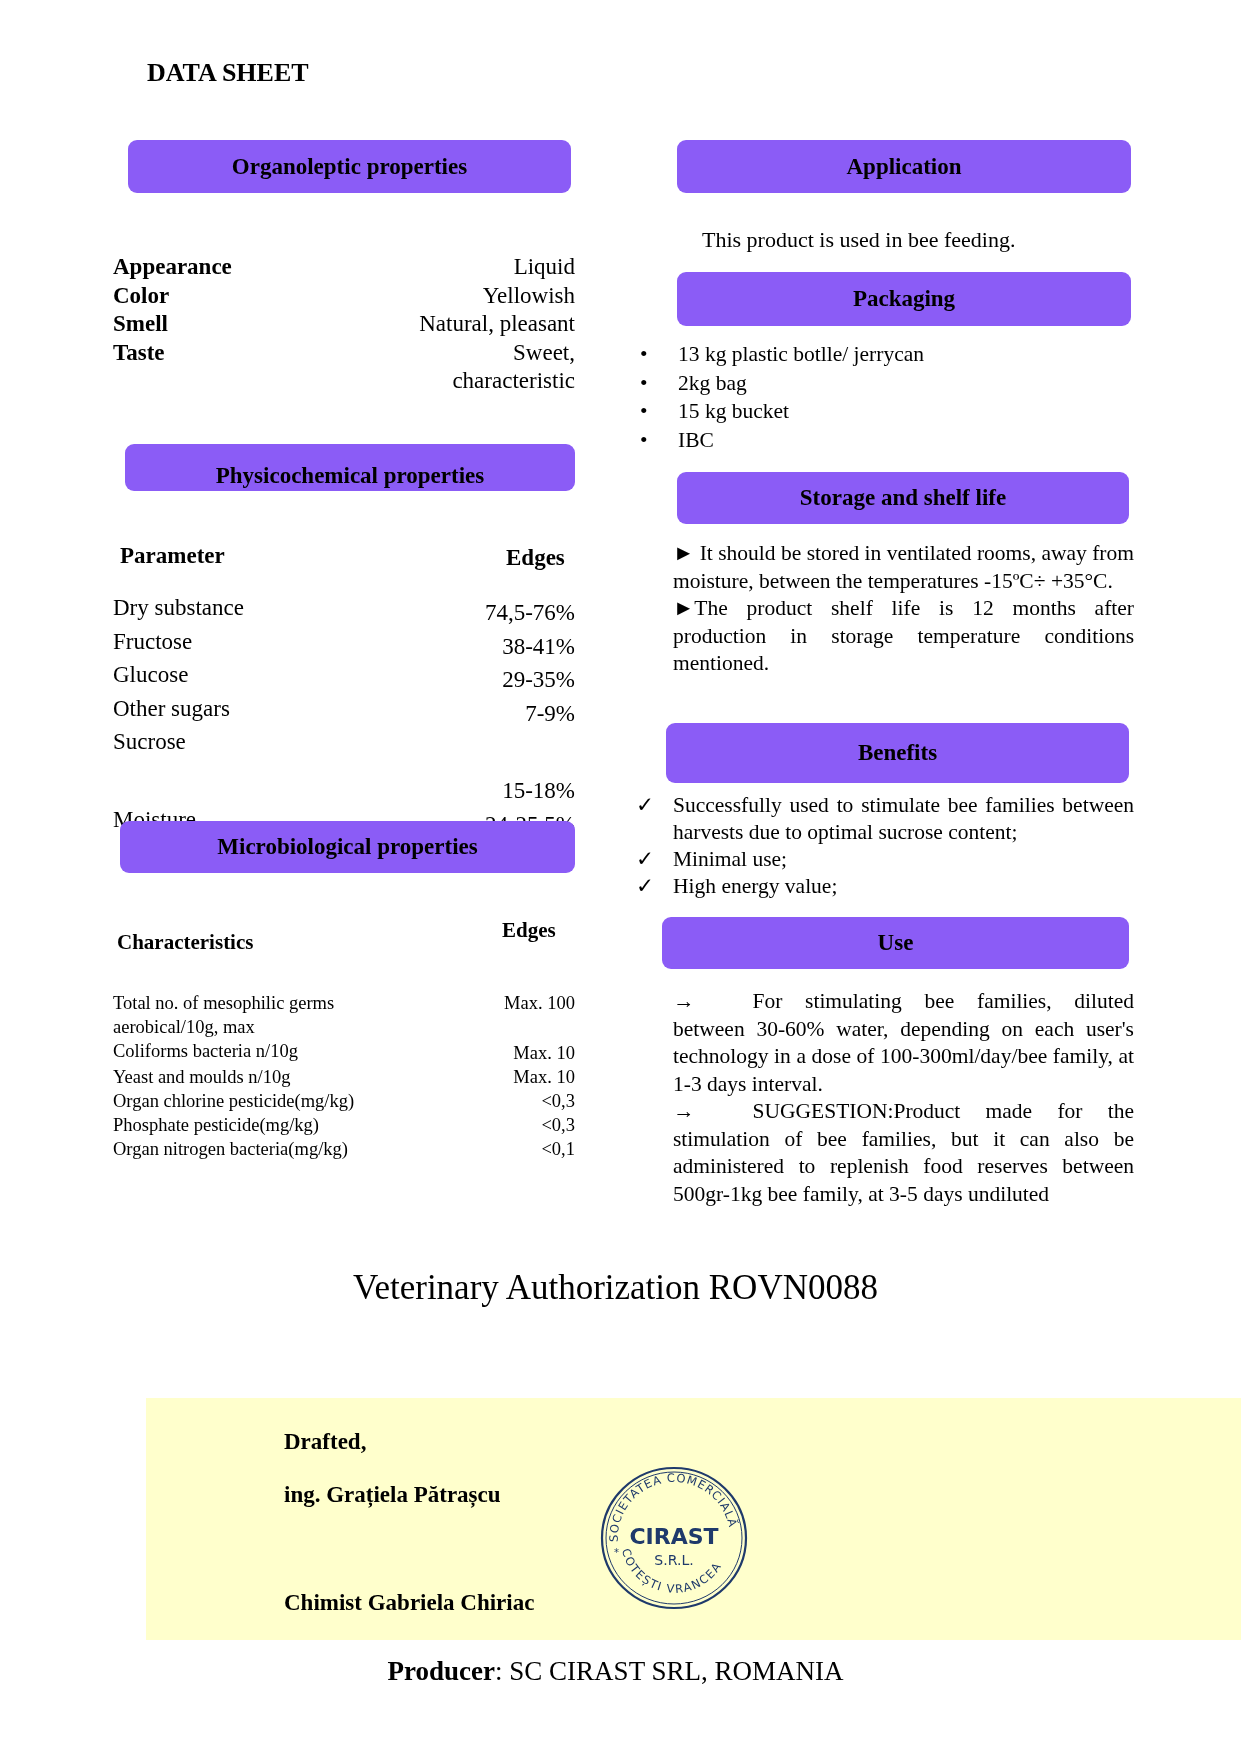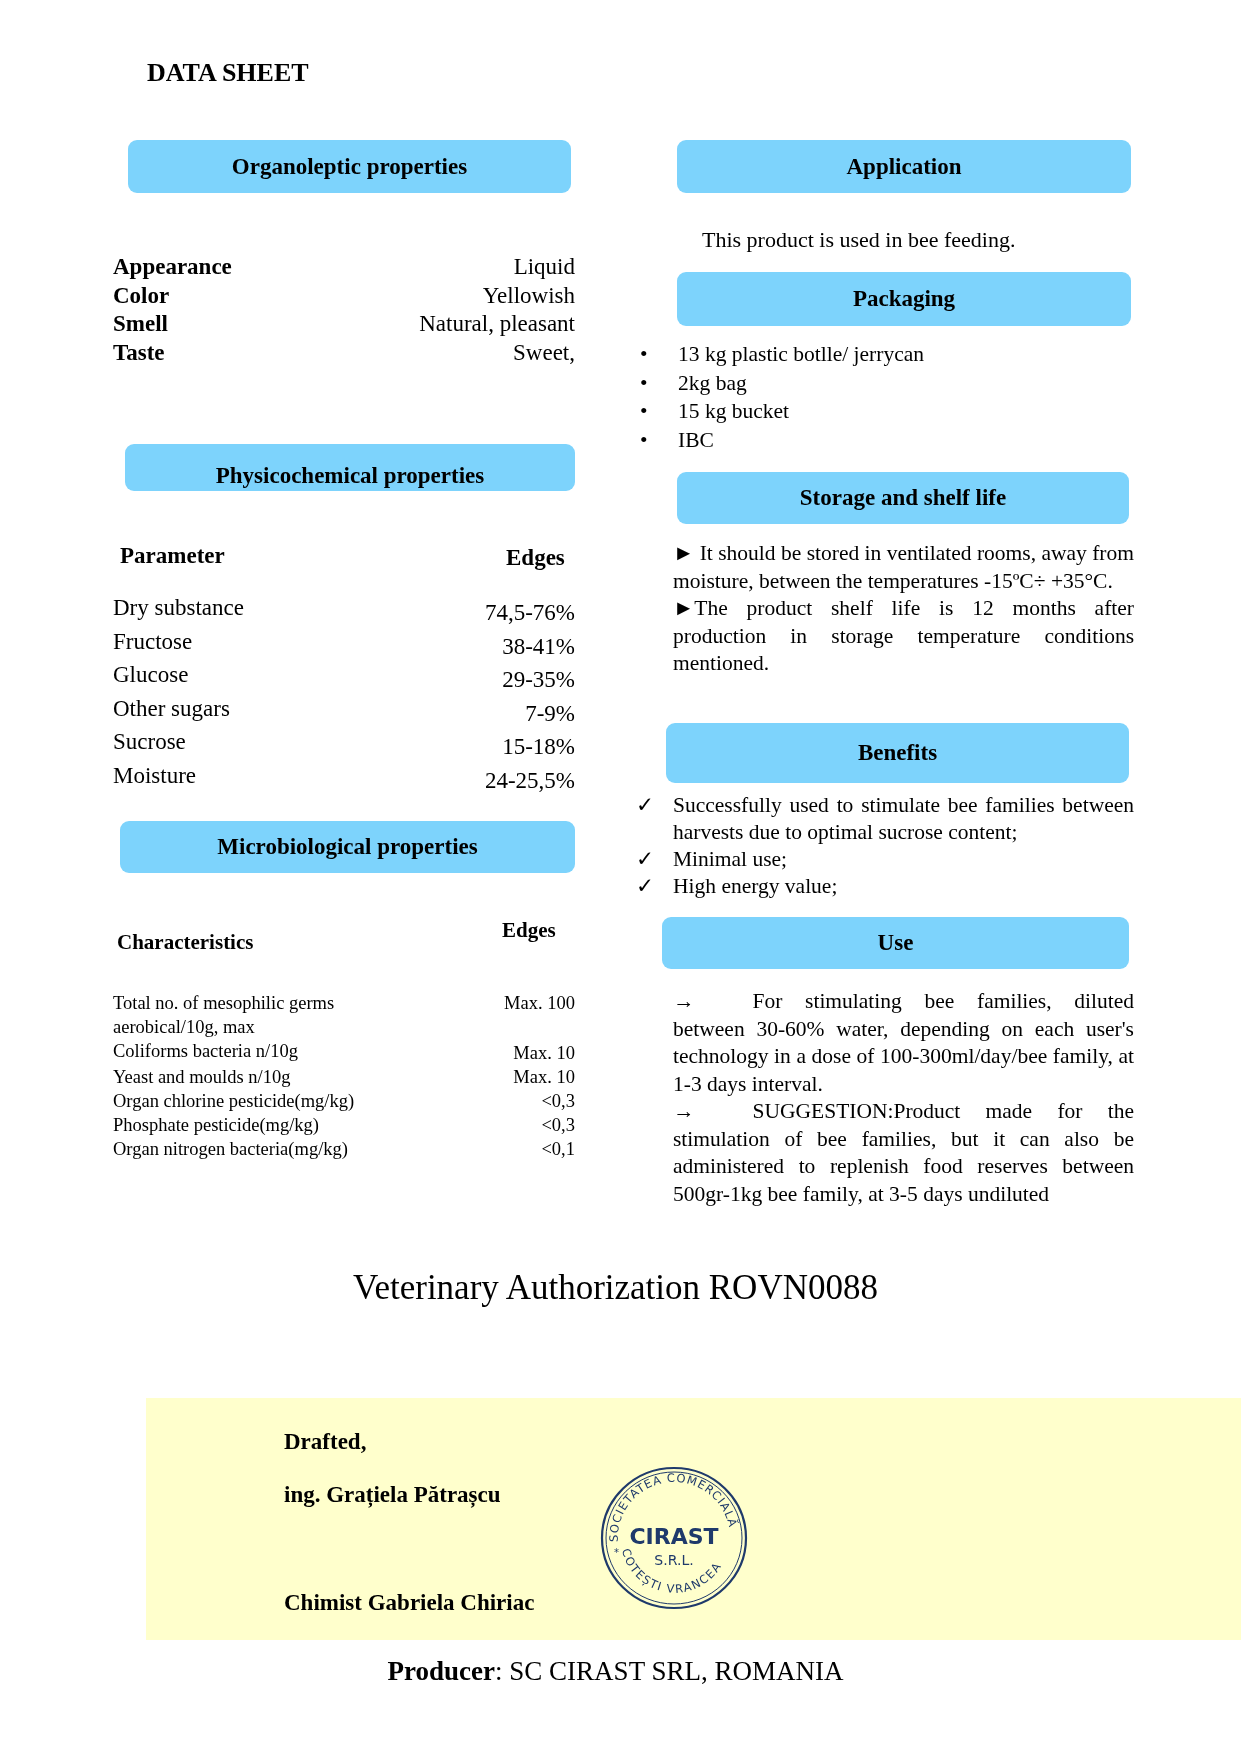--- a/index.html
+++ b/index.html
@@ -1,20 +1,20 @@
 <!DOCTYPE html>
 <html><head>
 <meta charset="utf-8">
 <style>
   * { box-sizing: border-box; margin: 0; padding: 0; }
   html, body { width: 1241px; height: 1754px; background: #ffffff; }
   body { position: relative; font-family: "Liberation Serif", "DejaVu Serif", serif; color: #000; overflow: hidden; }
   .abs { position: absolute; }
   .title { left: 147px; top: 58px; font-size: 26px; font-weight: bold; }
-  .hdr { position: absolute; background: #7dd3fc; border-radius: 9px; display: flex; align-items: center; justify-content: center; font-weight: bold; font-size: 23px; }
+  .hdr { position: absolute; background: #8b5cf6; border-radius: 9px; display: flex; align-items: center; justify-content: center; font-weight: bold; font-size: 23px; }
   .kv-row { display: flex; justify-content: space-between; font-size: 23px; line-height: 28.5px; }
   .kv-row .k { font-weight: bold; }
   .kv-row .v { text-align: right; }
   .phys-head { font-weight: bold; font-size: 23px; }
   .phys-row { display: flex; justify-content: space-between; font-size: 23px; line-height: 28.5px; }
   .micro-row { display: flex; justify-content: space-between; font-size: 18.5px; line-height: 24px; }
   .micro-row .v { text-align: right; white-space: nowrap; }
   .para { font-size: 21.5px; line-height: 27.5px; text-align: justify; }
   .bullet-row { display: flex; font-size: 21.5px; line-height: 28.5px; }
   .bullet-row .mark { width: 38px; flex: none; }
@@ -41,20 +41,24 @@
     <span class="v">Yellowish</span>
   </div>
   <div class="kv-row">
     <span class="k">Smell</span>
     <span class="v">Natural, pleasant</span>
   </div>
   <div class="kv-row">
     <span class="k">Taste</span>
     <span class="v">Sweet,</span>
   </div>
+  <div class="kv-row">
+    <span class="k"></span>
+    <span class="v">characteristic</span>
+  </div>
 </div>
 
 <div class="hdr" style="left:125px; top:444px; width:450px; height:47px; align-items:flex-end; padding-bottom:2px;">Physicochemical properties</div>
 <div class="abs phys-head" style="left:120px; top:543px;">Parameter</div>
 <div class="abs phys-head" style="left:506px; top:545px;">Edges</div>
 <div class="abs" style="left:113px; top:594px; width:462px;">
   <div class="phys-row">
       <span>Dry substance</span>
       <span style="padding-top:5px;">74,5-76%</span>
     </div>
@@ -65,21 +69,21 @@
   <div class="phys-row">
       <span>Glucose</span>
       <span style="padding-top:5px;">29-35%</span>
     </div>
   <div class="phys-row">
       <span>Other sugars</span>
       <span style="padding-top:5px;">7-9%</span>
     </div>
   <div class="phys-row">
       <span>Sucrose</span>
-      <span style="padding-top:5px;">15-18%</span>
+      <span style="padding-top:5px;margin-top:44px;">15-18%</span>
     </div>
   <div class="phys-row">
       <span>Moisture</span>
       <span style="padding-top:5px;">24-25,5%</span>
     </div>
 </div>
 
 <div class="hdr" style="left:120px; top:821px; width:455px; height:52px;">Microbiological properties</div>
 <div class="abs phys-head" style="left:117px; top:930px; font-size:21px;">Characteristics</div>
 <div class="abs phys-head" style="left:502px; top:918px; font-size:21px;">Edges</div>

